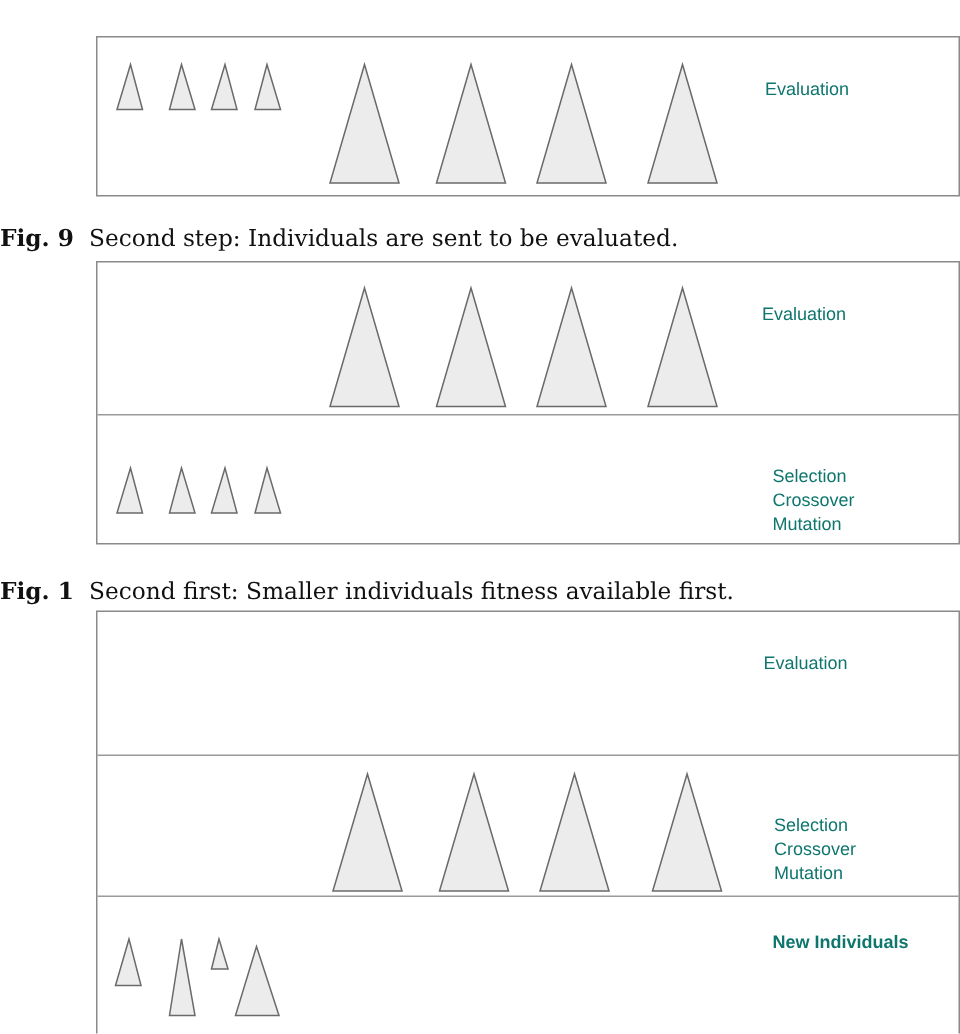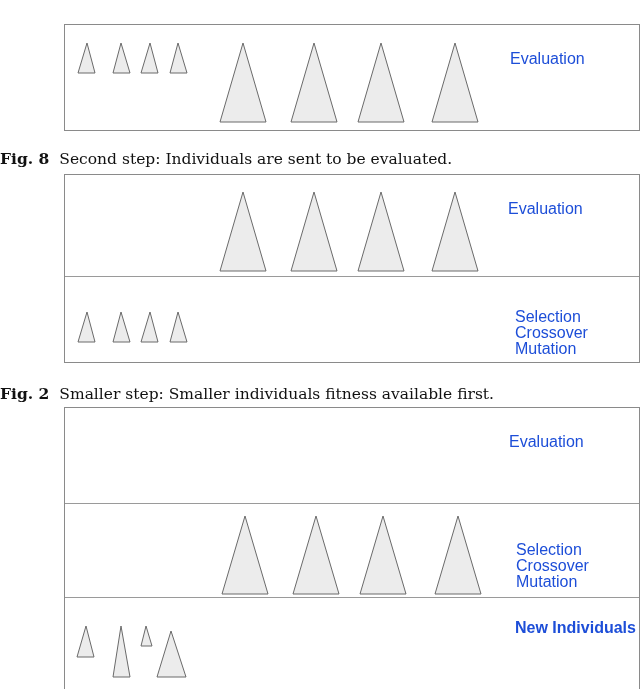--- a/index.html
+++ b/index.html
@@ -8,22 +8,22 @@
       position: absolute;
       left: 64px;
       border: 1.5px solid #8a8a8a;
       background: #ffffff;
       box-sizing: border-box;
     }
     .divider { position: absolute; left: 0; right: 0; height: 0; border-top: 1.5px solid #9a9a9a; }
     .label {
       position: absolute;
       font-family: "Liberation Sans", sans-serif;
-      font-size: 16px;
-      color: #1d4ed8;
+      font-size: 12px;
+      color: #0f766e;
       line-height: 16px;
       white-space: nowrap;
       text-align: center;
     }
     .caption {
       position: absolute;
       left: 0;
       font-family: "DejaVu Serif", "Liberation Serif", serif;
       font-size: 15.5px;
       color: #111;
@@ -33,32 +33,32 @@
     svg.tri-layer { position: absolute; left: 0; top: 0; overflow: visible; pointer-events: none; }
     svg.tri-layer polygon { fill: #ececec; stroke: #6a6a6a; stroke-width: 1; }
   </style>
 </head>
 <body>
 
 <div class="panel" style="top:24px; width:576px; height:107px;">
   <div class="label" style="left:445px; top:26px;">Evaluation</div>
 </div>
 <div class="caption" style="top:149px;">
-  <span class="fig">Fig. 8</span><span>Second step: Individuals are sent to be evaluated.</span>
+  <span class="fig">Fig. 9</span><span>Second step: Individuals are sent to be evaluated.</span>
 </div>
 
 <div class="panel" style="top:174px; width:576px; height:189px;">
   <div class="label" style="left:443px; top:26px;">Evaluation</div>
   <div class="divider" style="top:101px;"></div>
   <div class="label" style="left:450px; top:134px;">Selection</div>
   <div class="label" style="left:450px; top:150px;">Crossover</div>
   <div class="label" style="left:450px; top:166px;">Mutation</div>
 </div>
 <div class="caption" style="top:384px;">
-  <span class="fig">Fig. 2</span><span>Smaller step: Smaller individuals fitness available first.</span>
+  <span class="fig">Fig. 1</span><span>Second first: Smaller individuals fitness available first.</span>
 </div>
 
 <div class="panel" style="top:407px; width:576px; height:300px;">
   <div class="label" style="left:444px; top:26px;">Evaluation</div>
   <div class="divider" style="top:95px;"></div>
   <div class="label" style="left:451px; top:134px;">Selection</div>
   <div class="label" style="left:451px; top:150px;">Crossover</div>
   <div class="label" style="left:451px; top:166px;">Mutation</div>
   <div class="divider" style="top:189px;"></div>
   <div class="label" style="left:450px; top:212px;font-weight:bold;">New Individuals</div>

